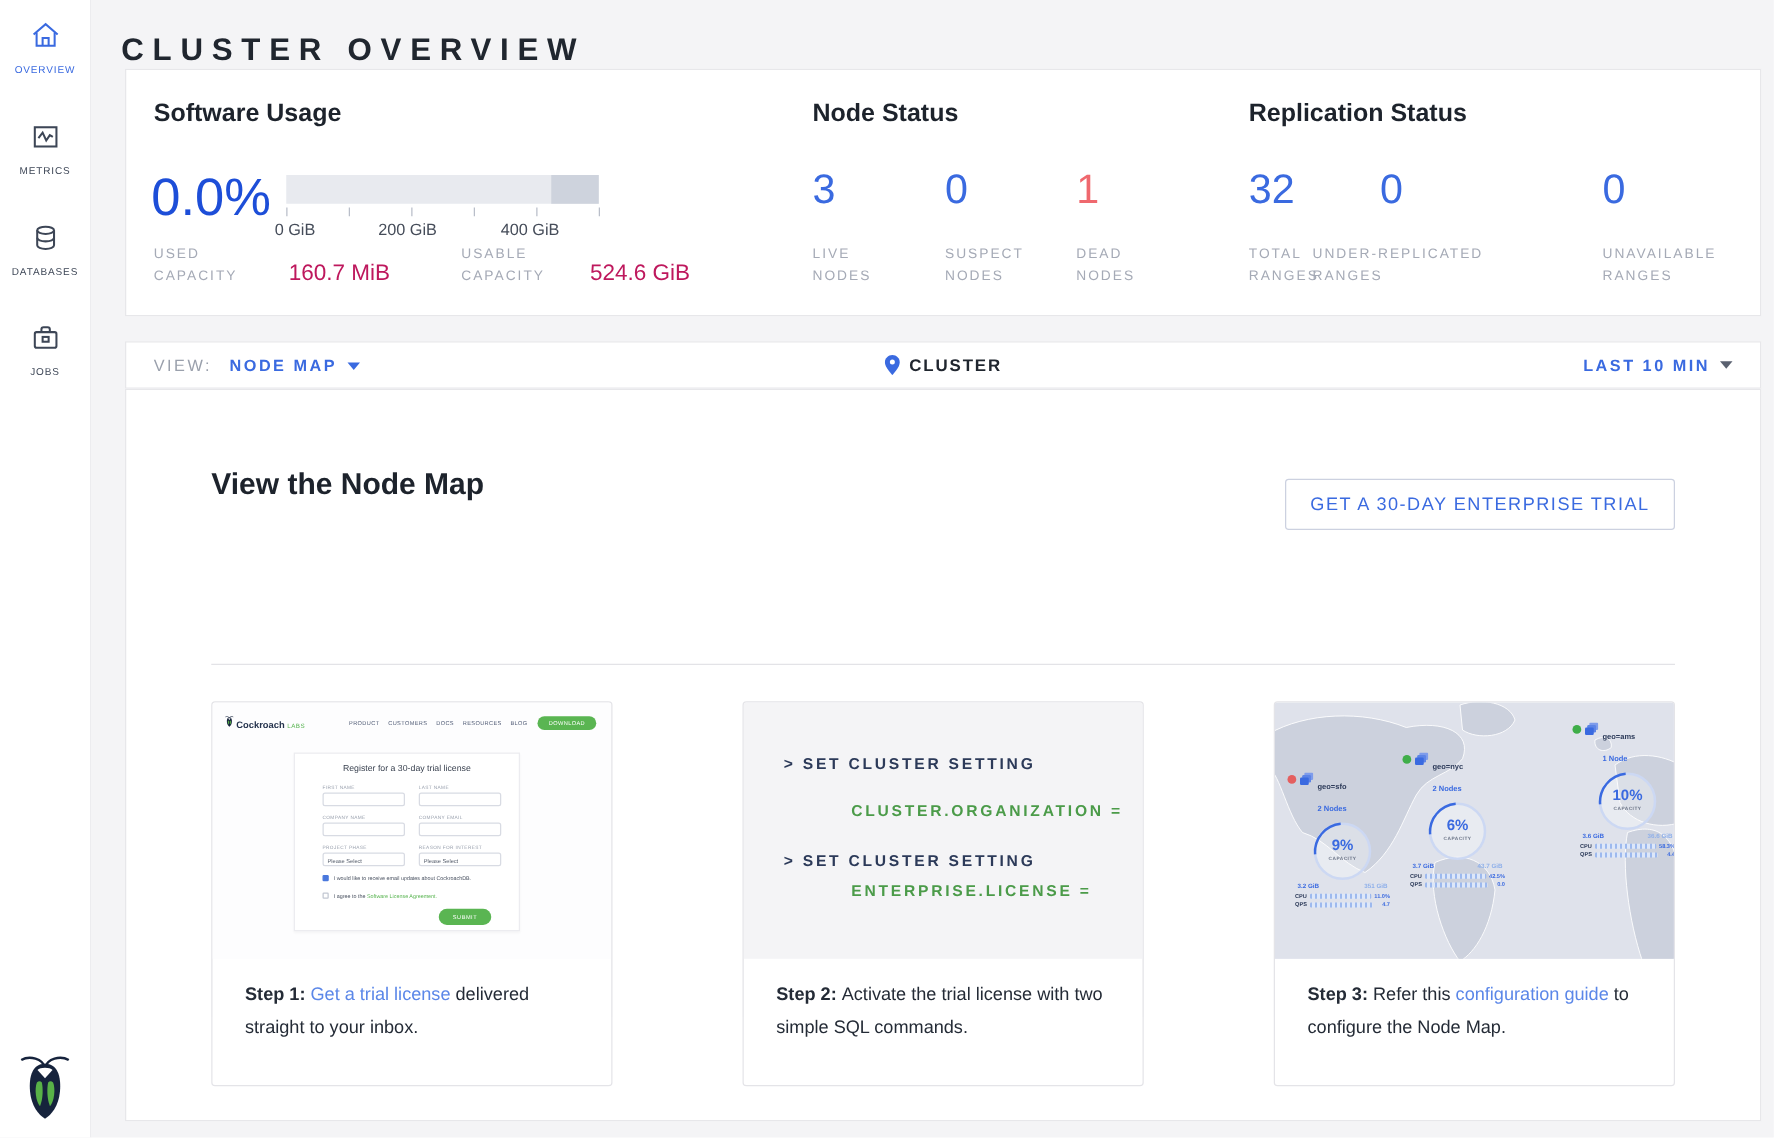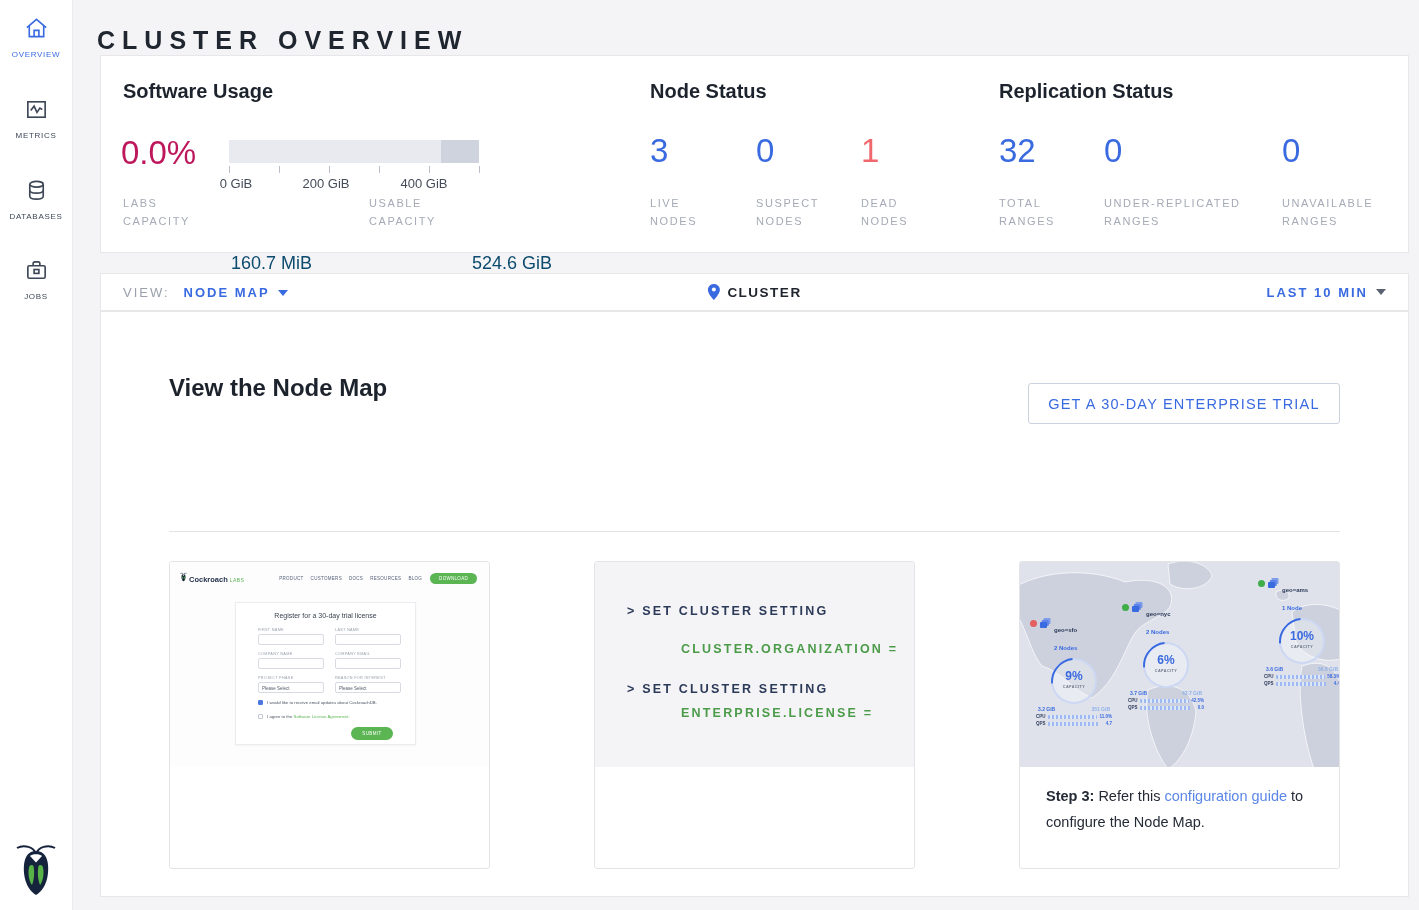--- a/index.html
+++ b/index.html
@@ -21,27 +21,27 @@
   #nav-overview { top:16px; } #nav-metrics { top:97px; } #nav-databases { top:178px; } #nav-jobs { top:258px; }
   #beetle-logo { position:absolute; left:15px; bottom:13px; }
 
   
   #page-title { position:absolute; left:97px; top:26px; font-size:25px; font-weight:600; letter-spacing:7px; color:#20262f; }
 
   
   #summary-panel { left:100px; top:55px; width:1309px; height:198px; }
   .section-title { position:absolute; top:24px; font-size:20px; font-weight:600; color:#1d232c; }
   #cap-title { left:22px; } #node-title { left:549px; } #repl-title { left:898px; }
-  #cap-percent { position:absolute; left:20px; top:78px; font-size:33px; color:#be185d; }
+  #cap-percent { position:absolute; left:20px; top:78px; font-size:42px; color:#1d4ed8; }
   #cap-bar { position:absolute; left:128px; top:84px; width:250px; height:23px; background:#e8eaef; }
   #cap-bar-seg { position:absolute; right:0; top:0; width:38px; height:100%; background:#ced3dd; }
   .cap-tick { position:absolute; top:110px; width:1px; height:7px; background:#b9bec9; }
   .cap-tick-label { position:absolute; top:120px; width:70px; text-align:center; font-size:13px; color:#454c59; }
   .meta-label { position:absolute; font-size:11px; letter-spacing:1.6px; color:#a5aab6; line-height:18px; }
-  .meta-value { position:absolute; font-size:18px; color:#0c4a6e;margin-top:45px; }
+  .meta-value { position:absolute; font-size:18px; color:#be185d; }
   .stat-value { position:absolute; top:76px; font-size:33px; color:#3a6ae0; }
   .stat-value.danger { color:#ef686e; }
   .stat-label { position:absolute; top:138px; font-size:11px; letter-spacing:1.6px; color:#a5aab6; line-height:18px; }
 
   
   #view-bar { left:100px; top:273px; width:1309px; height:38px; display:flex; align-items:center; padding:0 22px; }
   .vb-label { font-size:13px; letter-spacing:2px; color:#9aa0ac; }
   .vb-blue { font-size:13px; letter-spacing:2px; color:#3a6ae0; font-weight:bold; cursor:pointer; }
   .caret { display:inline-block; width:0; height:0; border-left:5px solid transparent; border-right:5px solid transparent; border-top:6px solid #3a6ae0; margin-left:8px; vertical-align:middle; }
   .caret.gray { border-top-color:#5a6170; }
@@ -167,37 +167,37 @@
   <div class="cap-tick" style="left:128px"></div>
   <div class="cap-tick" style="left:178px"></div>
   <div class="cap-tick" style="left:228px"></div>
   <div class="cap-tick" style="left:278px"></div>
   <div class="cap-tick" style="left:328px"></div>
   <div class="cap-tick" style="left:378px"></div>
   <div class="cap-tick-label" style="left:100px">0 GiB</div>
   <div class="cap-tick-label" style="left:190px">200 GiB</div>
   <div class="cap-tick-label" style="left:288px">400 GiB</div>
 
-  <div class="meta-label" style="left:22px; top:138px; width:90px;">LABS CAPACITY</div>
+  <div class="meta-label" style="left:22px; top:138px; width:90px;">USED CAPACITY</div>
   <div class="meta-value" style="left:130px; top:152px;">160.7 MiB</div>
   <div class="meta-label" style="left:268px; top:138px; width:95px;">USABLE CAPACITY</div>
   <div class="meta-value" style="left:371px; top:152px;">524.6 GiB</div>
 
   <div class="stat-value" style="left:549px">3</div>
   <div class="stat-value" style="left:655px">0</div>
   <div class="stat-value danger" style="left:760px">1</div>
   <div class="stat-label" style="left:549px"><span>LIVE</span><br><span>NODES</span></div>
   <div class="stat-label" style="left:655px"><span>SUSPECT</span><br><span>NODES</span></div>
   <div class="stat-label" style="left:760px"><span>DEAD</span><br><span>NODES</span></div>
 
   <div class="stat-value" style="left:898px">32</div>
   <div class="stat-value" style="left:1003px">0</div>
   <div class="stat-value" style="left:1181px">0</div>
   <div class="stat-label" style="left:898px"><span>TOTAL</span><br><span>RANGES</span></div>
-  <div class="stat-label" style="left:1003px"><span>UNDER-REPLICATED</span><br><span>RANGES</span></div>
+  <div class="stat-label" style="left:949px"><span>UNDER-REPLICATED</span><br><span>RANGES</span></div>
   <div class="stat-label" style="left:1181px"><span>UNAVAILABLE</span><br><span>RANGES</span></div>
 </section>
 
 <section class="panel" id="view-bar">
   <span class="vb-label">VIEW:</span>
   <span style="width:14px"></span>
   <span class="vb-blue">
     <span>NODE MAP</span><span class="caret"></span>
   </span>
   <span id="vb-center">
@@ -260,29 +260,31 @@
         <span class="sf-input" style="left:99px;top:79px">
             <span class="sf-select-text">Please Select</span>
           </span>
         <span class="sf-check checked" style="left:22px;top:97px"></span>
         <span class="sf-cbtext" style="left:31px;top:97px">I would like to receive email updates about CockroachDB.</span>
         <span class="sf-check" style="left:22px;top:111px"></span>
         <span class="sf-cbtext" style="left:31px;top:111px"><span>I agree to the </span><span class="green-link">Software License Agreement.</span></span>
         <span id="sf-submit">SUBMIT</span>
       </div>
     </div>
+    <div class="card-caption"><b>Step 1: </b><a class="link">Get a trial license</a><span> delivered straight to your inbox.</span></div>
   </div>
 
   <div class="step-card" id="card-2">
     <div class="card-media" id="sql-media">
       <div class="sql-prompt" style="top:42px">&gt; SET CLUSTER SETTING</div>
       <div class="sql-arg" style="top:80px">CLUSTER.ORGANIZATION =</div>
       <div class="sql-prompt" style="top:120px">&gt; SET CLUSTER SETTING</div>
       <div class="sql-arg" style="top:144px">ENTERPRISE.LICENSE =</div>
     </div>
+    <div class="card-caption"><b>Step 2: </b><span>Activate the trial license with two simple SQL commands.</span></div>
   </div>
 
   <div class="step-card" id="card-3">
     <div class="card-media" id="map-media">
       <svg class="map" width="321" height="205" viewBox="0 0 321 205">
         <rect width="321" height="205" fill="#dfe2eb"></rect>
         <path d="M-5,25 C25,8 70,6 105,20 C135,14 158,24 150,45 C140,58 122,58 113,74 C102,94 95,120 72,136 C52,128 42,110 22,104 C10,90 4,58 -5,52 Z" fill="#ccd1dd" stroke="#fff" stroke-width="0.7"></path>
         <path d="M148,2 C165,-4 188,0 192,14 C186,28 162,30 150,22 Z" fill="#ccd1dd" stroke="#fff" stroke-width="0.7"></path>
         <path d="M128,128 C150,118 172,126 176,150 C173,180 160,200 148,207 C136,192 122,155 128,128 Z" fill="#ccd1dd" stroke="#fff" stroke-width="0.7"></path>
         <path d="M272,50 C288,38 310,42 324,50 L324,96 C306,102 284,96 276,80 Z" fill="#ccd1dd" stroke="#fff" stroke-width="0.7"></path>

